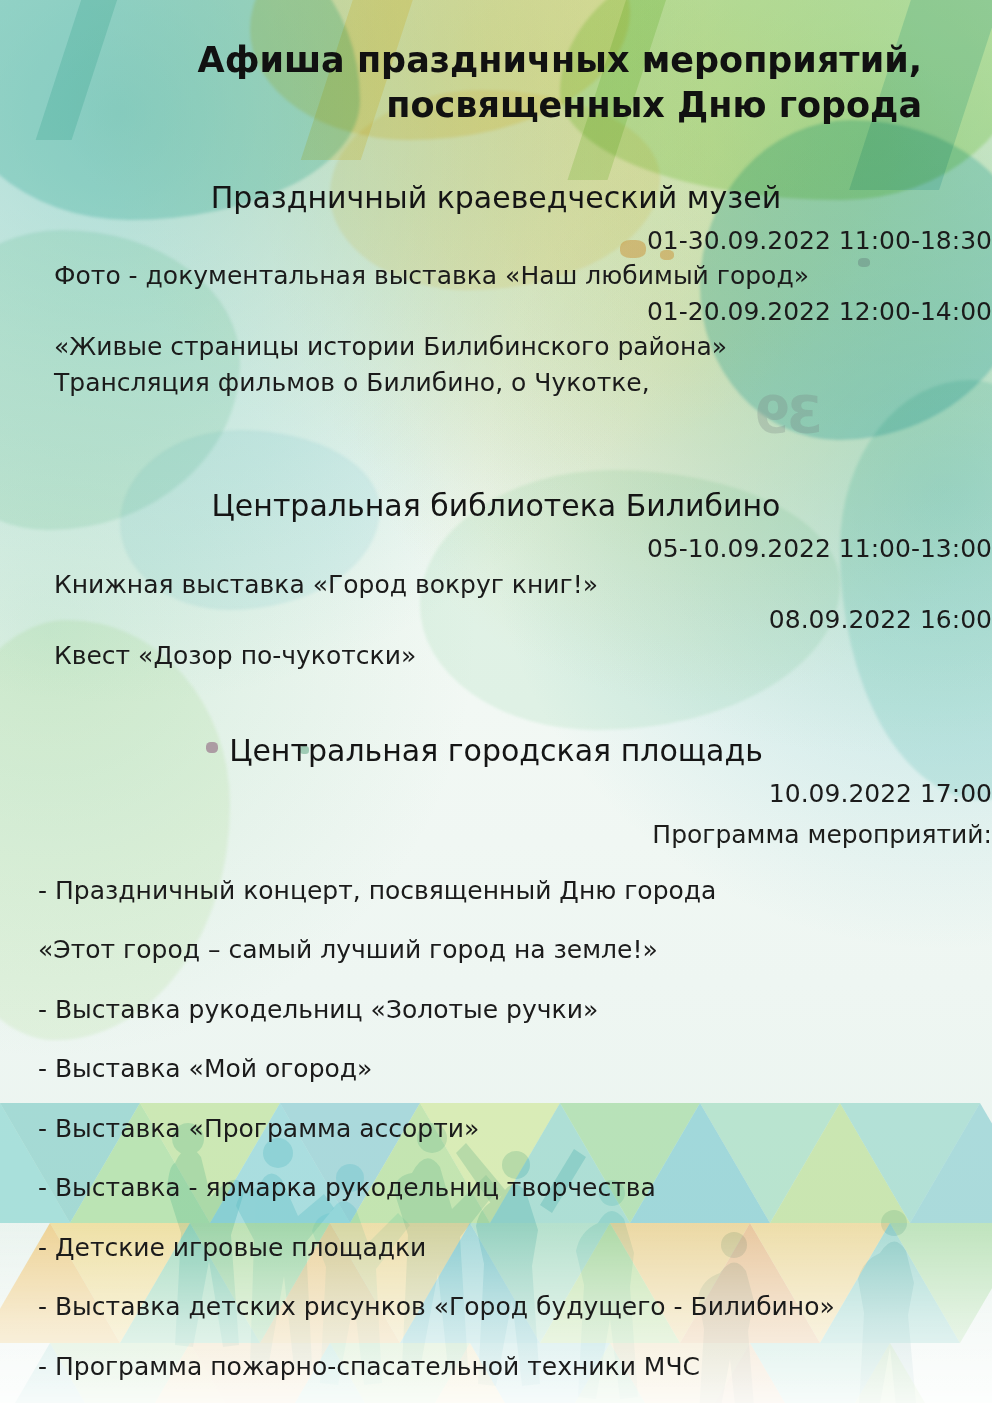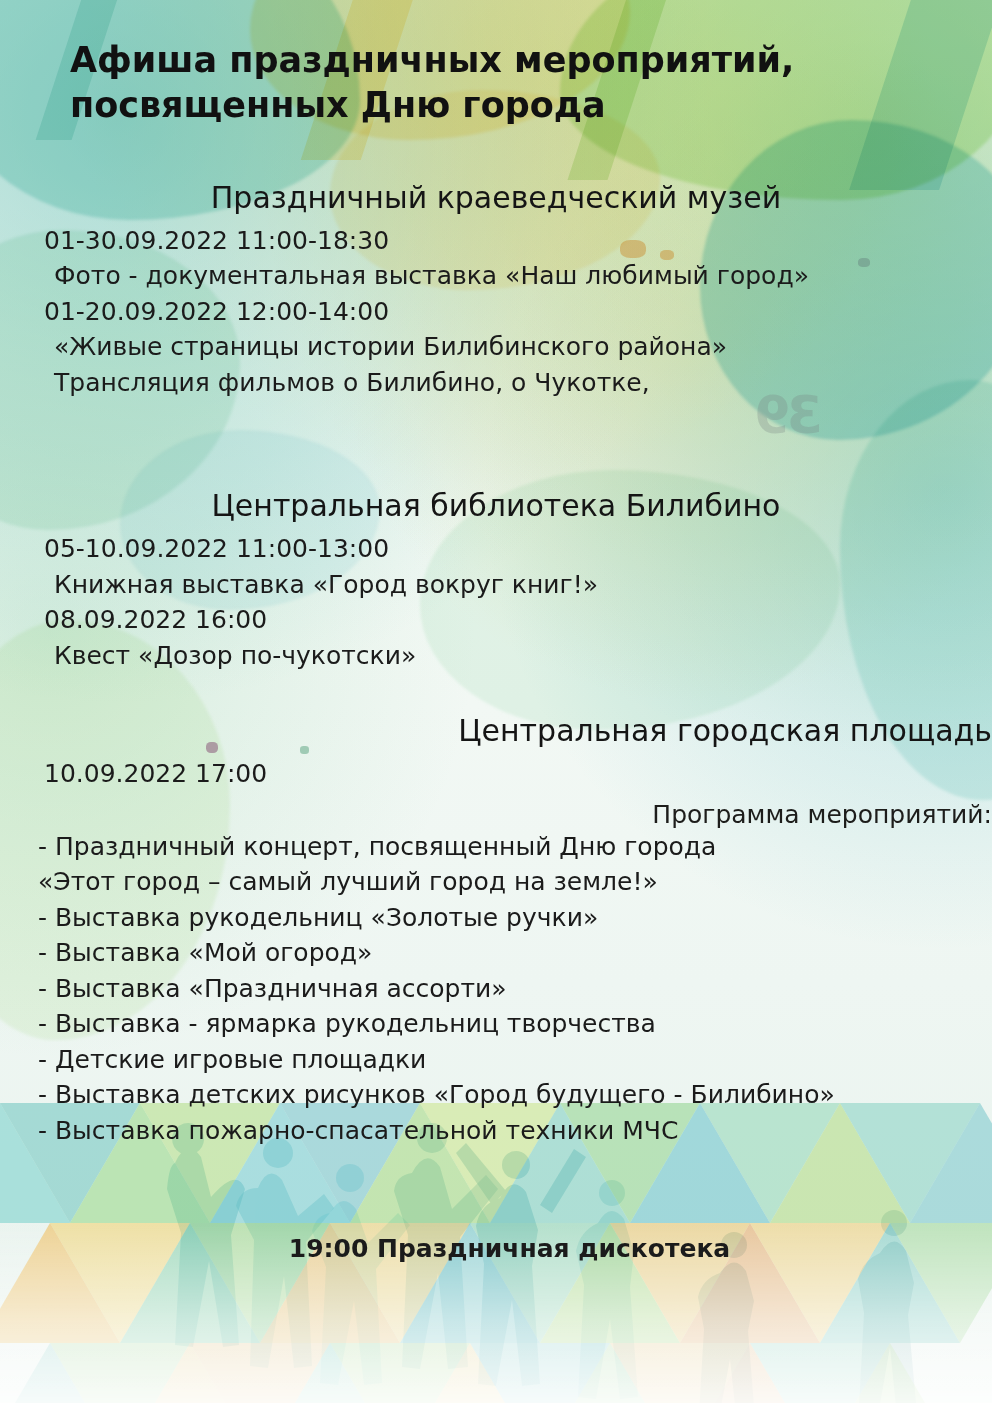--- a/index.html
+++ b/index.html
@@ -112,53 +112,55 @@
   }
 
   
   .content {
     position: relative;
     z-index: 5;
     padding: 0;
     color: #1d1d1b;
   }
   .title {
-    text-align: left;
+    text-align: right;
     font-size: 35px;
     font-weight: 700;
     line-height: 1.28;
     margin: 38px 70px 0 70px;
     color: #111;
   }
   .venue {
     text-align: center;
     font-size: 30px;
     font-weight: 400;
     color: #151515;
     margin: 0;
   }
   .v1 { margin-top: 52px; }
   .v2 { margin-top: 88px; }
-  .v3 { margin-top: 40px; text-align: right; }
+  .v3 { margin-top: 60px; }
 
   .line {
     font-size: 25px;
     line-height: 1.42;
     color: #1b1b1b;
     margin: 0;
     padding-left: 32px;
   }
   .line.when {
     padding-left: 44px;
+    text-align: right;
   }
   .line.what {
     padding-left: 54px;
   }
   .line.bullet {
     padding-left: 38px;
+    margin-top: 24px;
   }
   .block { margin-top: 8px; }
 
   .program-head {
     font-size: 25px;
     text-align: right;
     margin: 8px 0 0 0;
     padding-left: 20px;
   }
   .disco {
@@ -322,23 +324,23 @@
       <div class="venue v3">Центральная городская площадь</div>
       <div class="block">
         <div class="line when">10.09.2022 17:00</div>
       </div>
       <div class="program-head">Программа мероприятий:</div>
       <div>
         <div class="line bullet">- Праздничный концерт, посвященный Дню города</div>
         <div class="line bullet">«Этот город – самый лучший город на земле!»</div>
         <div class="line bullet">- Выставка рукодельниц «Золотые ручки»</div>
         <div class="line bullet">- Выставка «Мой огород»</div>
-        <div class="line bullet">- Выставка «Праздничная ассорти»</div>
+        <div class="line bullet">- Выставка «Программа ассорти»</div>
         <div class="line bullet">- Выставка - ярмарка рукодельниц творчества</div>
         <div class="line bullet">- Детские игровые площадки</div>
         <div class="line bullet">- Выставка детских рисунков «Город будущего - Билибино»</div>
-        <div class="line bullet">- Выставка пожарно-спасательной техники МЧС</div>
+        <div class="line bullet">- Программа пожарно-спасательной техники МЧС</div>
       </div>
     </div>
 
     <div class="disco">19:00 Праздничная дискотека</div>
   </div>
 </div>
 
 </body></html>

